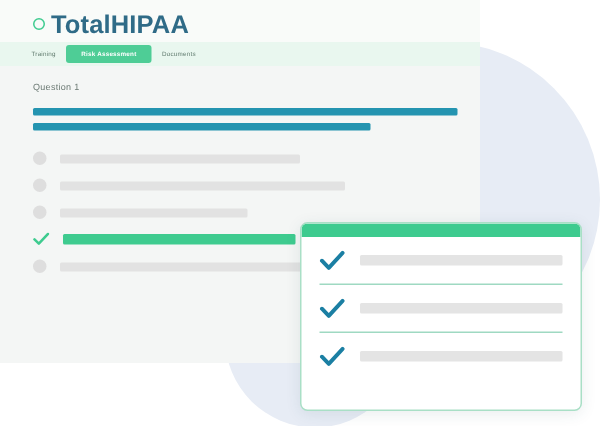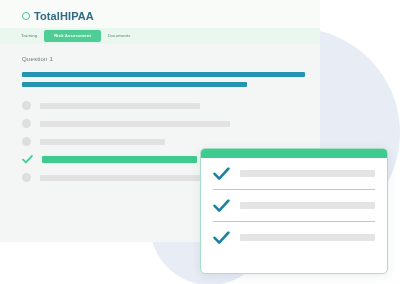--- a/index.html
+++ b/index.html
@@ -56,21 +56,21 @@
     display:flex;align-items:center;gap:4px;
     margin-left:22px;margin-top:4px;
   }
   .brand-mark{
     width:8px;height:8px;border-radius:50%;
     border:1.4px solid #3ecb8f;
     box-sizing:border-box;
     display:block;
   }
   .brand-name{
-    font-size:11px;font-weight:bold;
+    font-size:17px;font-weight:bold;
     letter-spacing:.1px;
     color:#2f6b87;
     line-height:1;
     white-space:nowrap;
   }
 
   
   .tabstrip{
     position:absolute;left:0;top:28px;width:320px;height:16px;
     background:#e9f7ef;

